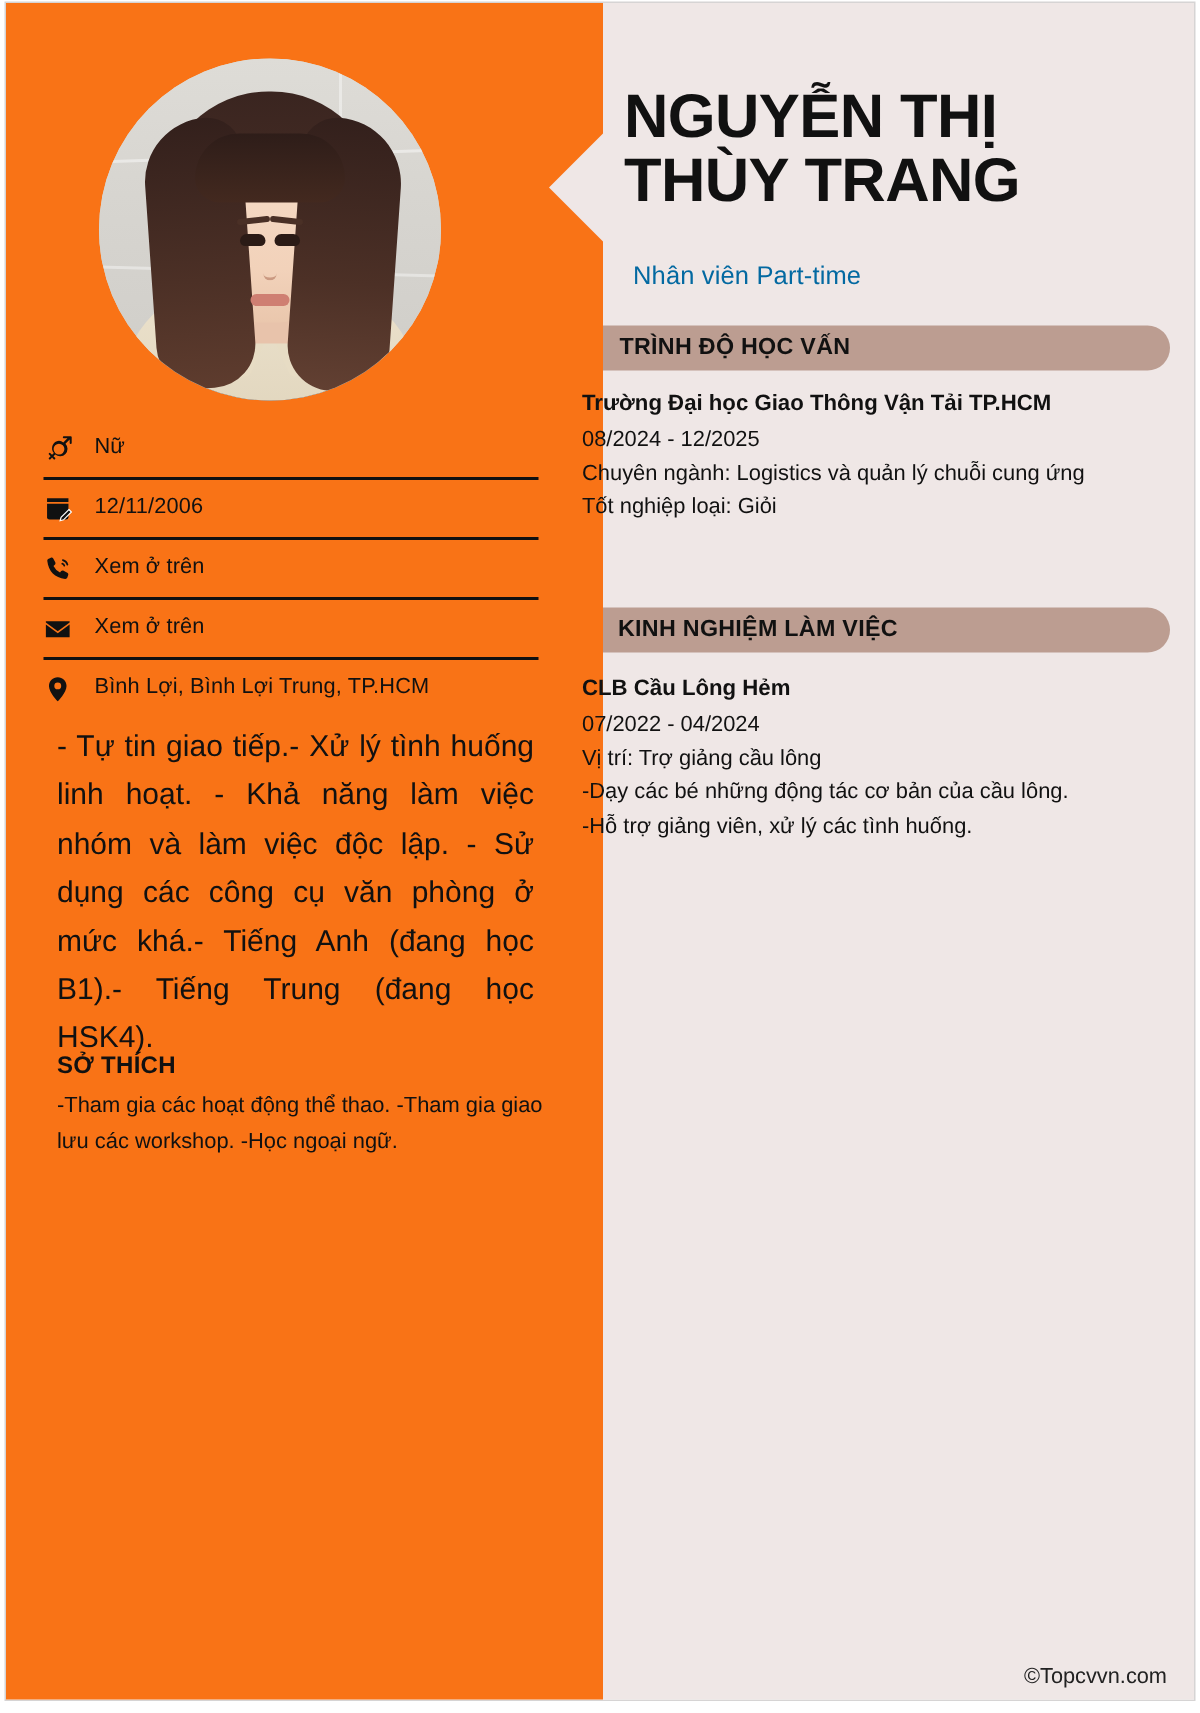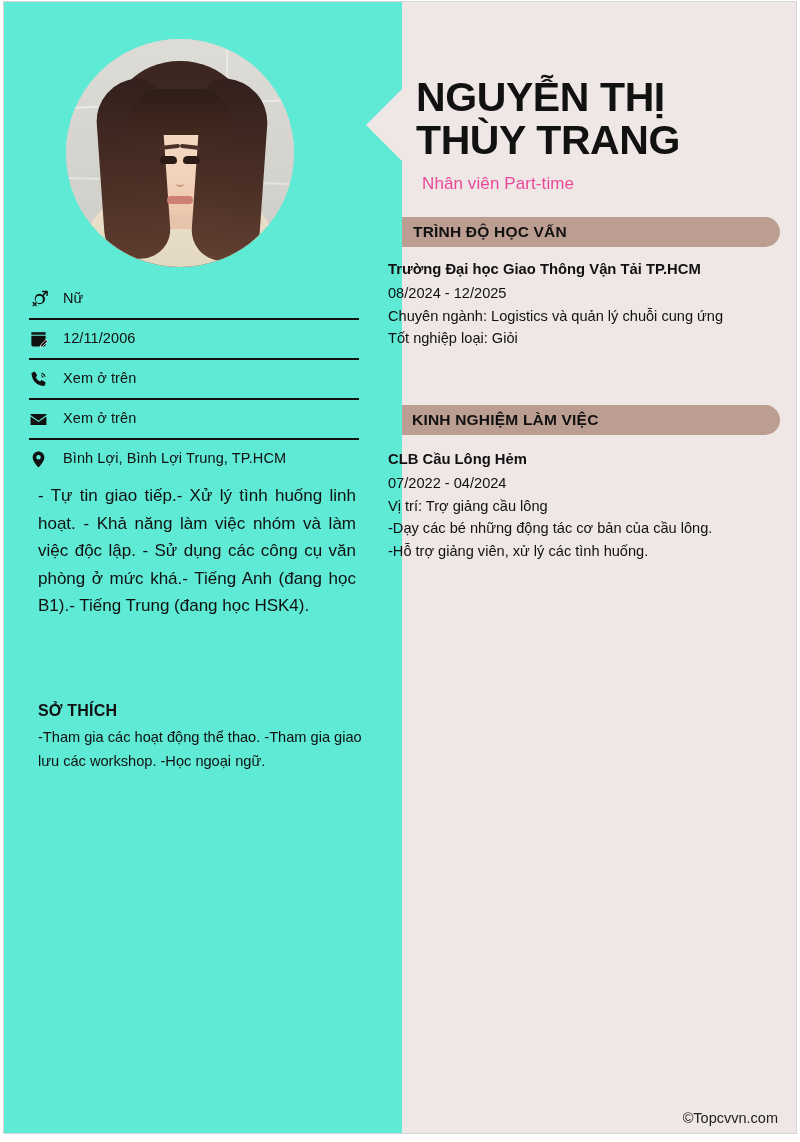--- a/index.html
+++ b/index.html
@@ -30,21 +30,21 @@
     box-sizing: border-box;
     background: #ffffff;
   }
   
   #left-col {
     position: absolute;
     left: 4px;
     top: 2px;
     width: 398px;
     height: 1131px;
-    background: #5eead4;
+    background: #f97316;
     box-sizing: border-box;
   }
   #photo-wrap {
     position: absolute;
     left: 62px;
     top: 37px;
     width: 228px;
     height: 228px;
   }
   #photo-circle {
@@ -205,21 +205,21 @@
     letter-spacing: .2px;
     margin: 0 0 6px 0;
   }
   #skills-block {
     position: absolute;
     left: 34px;
     top: 480px;
     width: 318px;
   }
   .just-text {
-    font-size: 17px;
+    font-size: 20px;
     line-height: 1.62;
     color: #111;
     text-align: justify;
     text-justify: inter-word;
     margin: 0;
   }
   #hobbies-block {
     position: absolute;
     left: 34px;
     top: 700px;
@@ -249,37 +249,36 @@
     width: 0; height: 0;
     border-top: 37px solid transparent;
     border-bottom: 37px solid transparent;
     border-right: 37px solid #efe7e6;
   }
   #name-block {
     position: absolute;
     left: 416px;
     top: 56px;
     width: 370px;
-    margin-top: 20px;
   }
   #full-name {
     font-size: 41px;
     font-weight: bold;
     line-height: 1.06;
     letter-spacing: -0.4px;
     color: #111111;
     margin: 0;
     white-space: pre-line;
   }
   #job-title {
     position: absolute;
     left: 422px;
     top: 174px;
     font-size: 17px;
-    color: #ec4899;
+    color: #0369a1;
     letter-spacing: .1px;
   }
   .bar {
     position: absolute;
     left: 402px;
     height: 30px;
     width: 378px;
     background: #bc9d91;
     border-radius: 0 15px 15px 0;
     display: flex;

